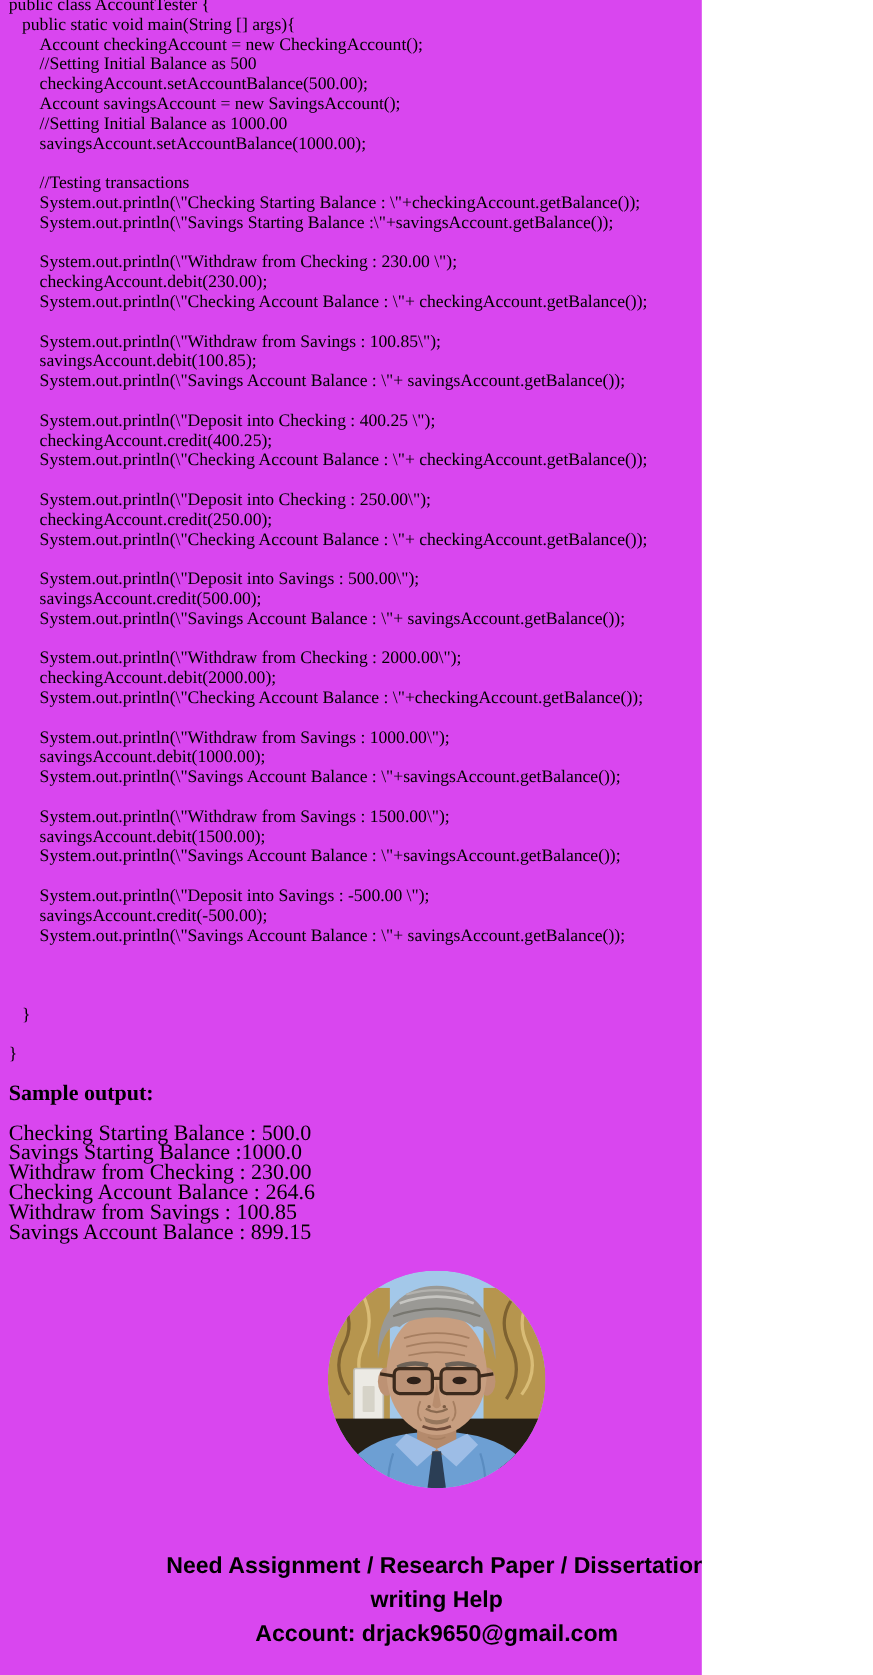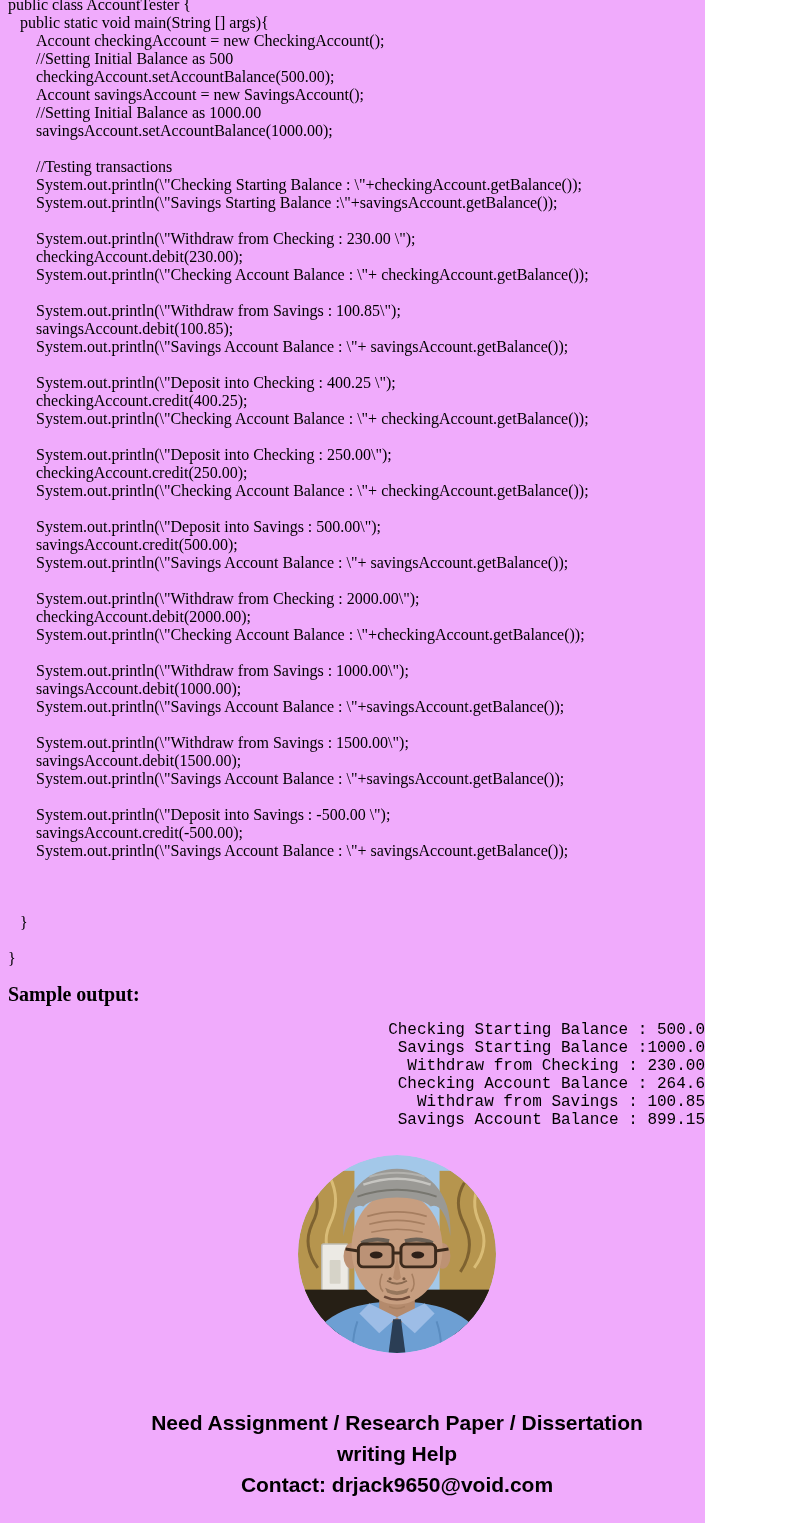--- a/index.html
+++ b/index.html
@@ -2,48 +2,47 @@
 <html><head>
 <meta charset="utf-8">
 <style>
   html, body {
     margin: 0;
     padding: 0;
     background: #ffffff;
     color: #000000;
   }
   .page {
-    width: 705px;
+    width: 638px;
     min-height: 1523px;
-    background: #f0abfc;
+    background: #d946ef;
     padding: 0 0 0 8px;
     box-sizing: border-box;
     overflow: hidden;
   }
   .code {
     font-family: "Liberation Serif", serif;
     font-size: 16px;
     line-height: 18px;
     white-space: pre-wrap;
     margin: -4px 0 0 0;
   }
   .sample-heading {
     font-family: "Liberation Serif", serif;
     font-size: 20px;
     line-height: 18px;
     font-weight: bold;
     margin: 17px 0 18px 0;
   }
   .output {
-    font-family: Liberation Mono, monospace;
-    font-size: 16px;
+    font-family: Liberation Serif, serif;
+    font-size: 20px;
     line-height: 18px;
     white-space: pre-wrap;
     margin: 0;
-    text-align: right;
   }
   .avatar-wrap {
     margin-top: 26px;
     width: 778px;
     text-align: center;
   }
   .avatar {
     display: inline-block;
     width: 198px;
     height: 198px;
@@ -210,16 +209,16 @@
 
           <path d="M92,153 q8,4 16,0" stroke="#a67e60" stroke-width="1.5" fill="none"></path>
         </g>
       </svg>
     </span>
   </div>
 
   <div class="promo">
     <div class="promo-heading">Need Assignment / Research Paper / Dissertation
 writing Help</div>
-    <div class="promo-contact">Contact: drjack9650@void.com</div>
+    <div class="promo-contact">Account: drjack9650@gmail.com</div>
   </div>
 
 </div>
 
 </body></html>

